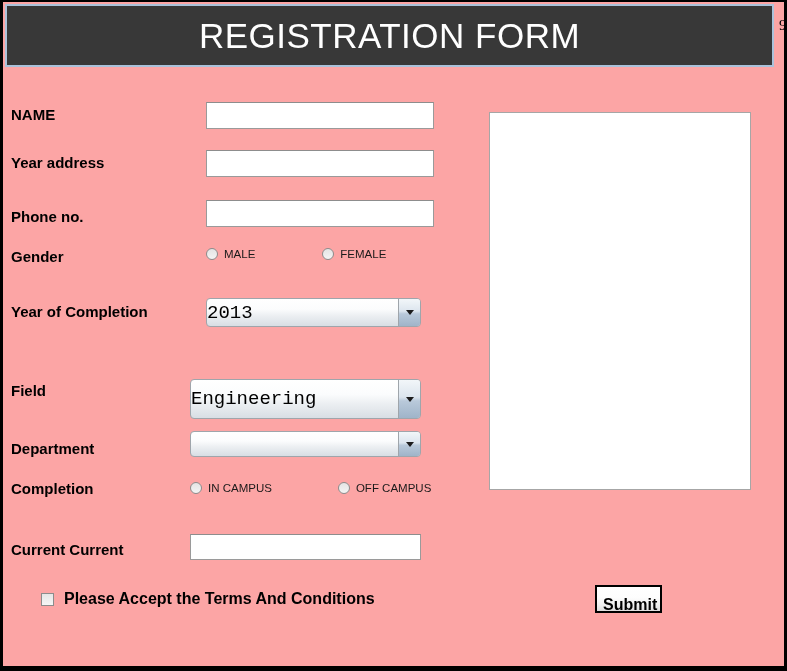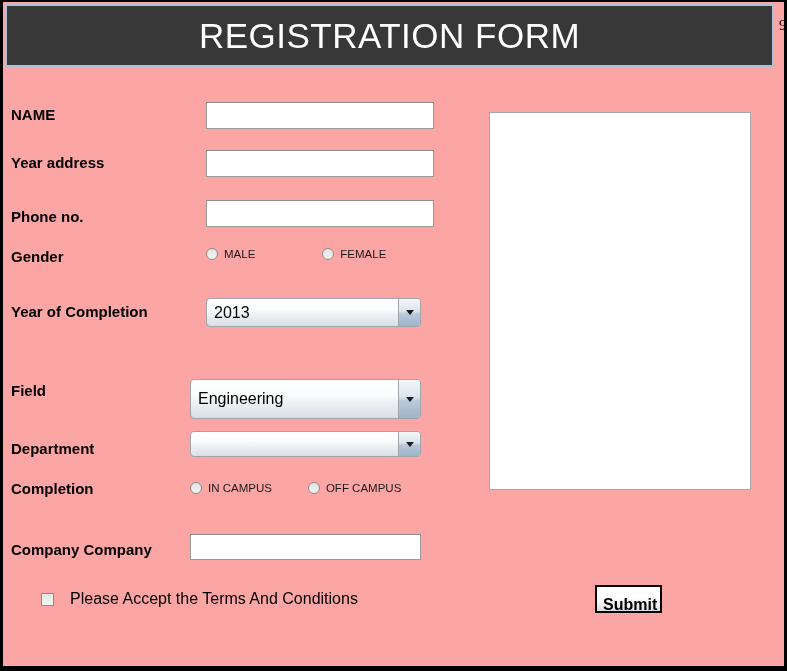--- a/index.html
+++ b/index.html
@@ -110,26 +110,25 @@
         #eceff2 62%,
         #d8dee4 100%);
     display: flex;
     align-items: stretch;
     overflow: hidden;
   }
   .combo-value {
     flex: 1 1 auto;
     display: flex;
     align-items: center;
-    padding-left: 7px;
-    font-size: 16px;
+    font-size: 19px;
     color: #000000;
     white-space: nowrap;
     overflow: hidden;
-    font-family: Liberation Sans, sans-serif;
+    font-family: Liberation Mono, monospace;
   }
   .combo-button {
     flex: 0 0 21px;
     width: 21px;
     border-left: 1px solid #9fa5ab;
     background: linear-gradient(to bottom,
         #f2f6f9 0%,
         #dce5ee 45%,
         #b9c9da 55%,
         #9fb4c9 100%);
@@ -182,23 +181,23 @@
   }
   #terms-checkbox {
     width: 13px;
     height: 13px;
     box-sizing: border-box;
     border: 1px solid #8c8c8c;
     background: linear-gradient(to bottom, #e6e6e6 0%, #f6f6f6 100%);
     flex: 0 0 13px;
   }
   #terms-label {
-    margin-left: 16px;
+    margin-left: 10px;
     font-size: 16px;
-    font-weight: normal;
+    font-weight: bold;
     color: #000000;
     white-space: nowrap;
   }
 
   
   #photo-panel {
     position: absolute;
     left: 486px;
     top: 110px;
     width: 262px;
@@ -285,27 +284,27 @@
         <span class="combo-arrow"></span>
       </span>
     </div>
 
     <label class="field-label" style="left:8px; top:478px;">Completion</label>
     <div class="radio-group" style="left:187px; top:480px;">
       <span class="radio-option">
         <span class="radio-mark"></span>
         <span class="radio-text">IN CAMPUS</span>
       </span>
-      <span class="radio-option" style="margin-left:36px;">
+      <span class="radio-option" style="margin-left:66px;">
         <span class="radio-mark"></span>
         <span class="radio-text">OFF CAMPUS</span>
       </span>
     </div>
 
-    <label class="field-label" style="left:8px; top:539px;">Company Company</label>
+    <label class="field-label" style="left:8px; top:539px;">Current Current</label>
     <input class="text-input" type="text" style="left: 187px; top: 532px; width: 231px; height: 26px;" value="">
 
     <div id="terms-row">
       <span id="terms-checkbox"></span>
       <span id="terms-label">Please Accept the Terms And Conditions</span>
     </div>
 
     <div id="photo-panel"></div>
 
     <button id="submit-button">Submit</button>

